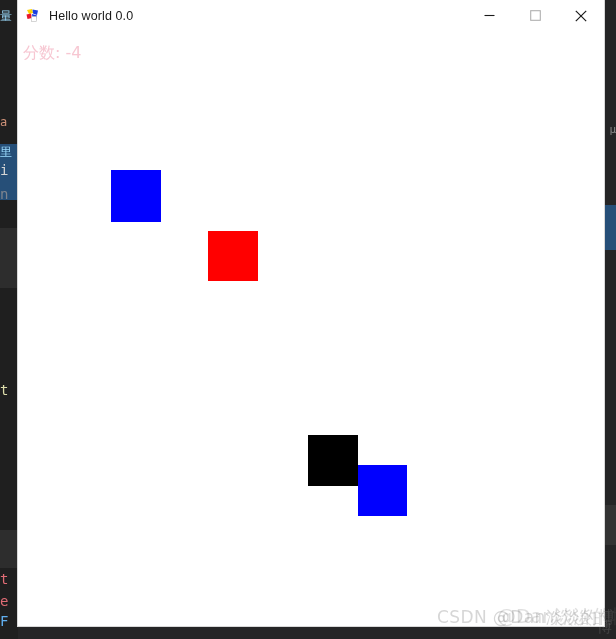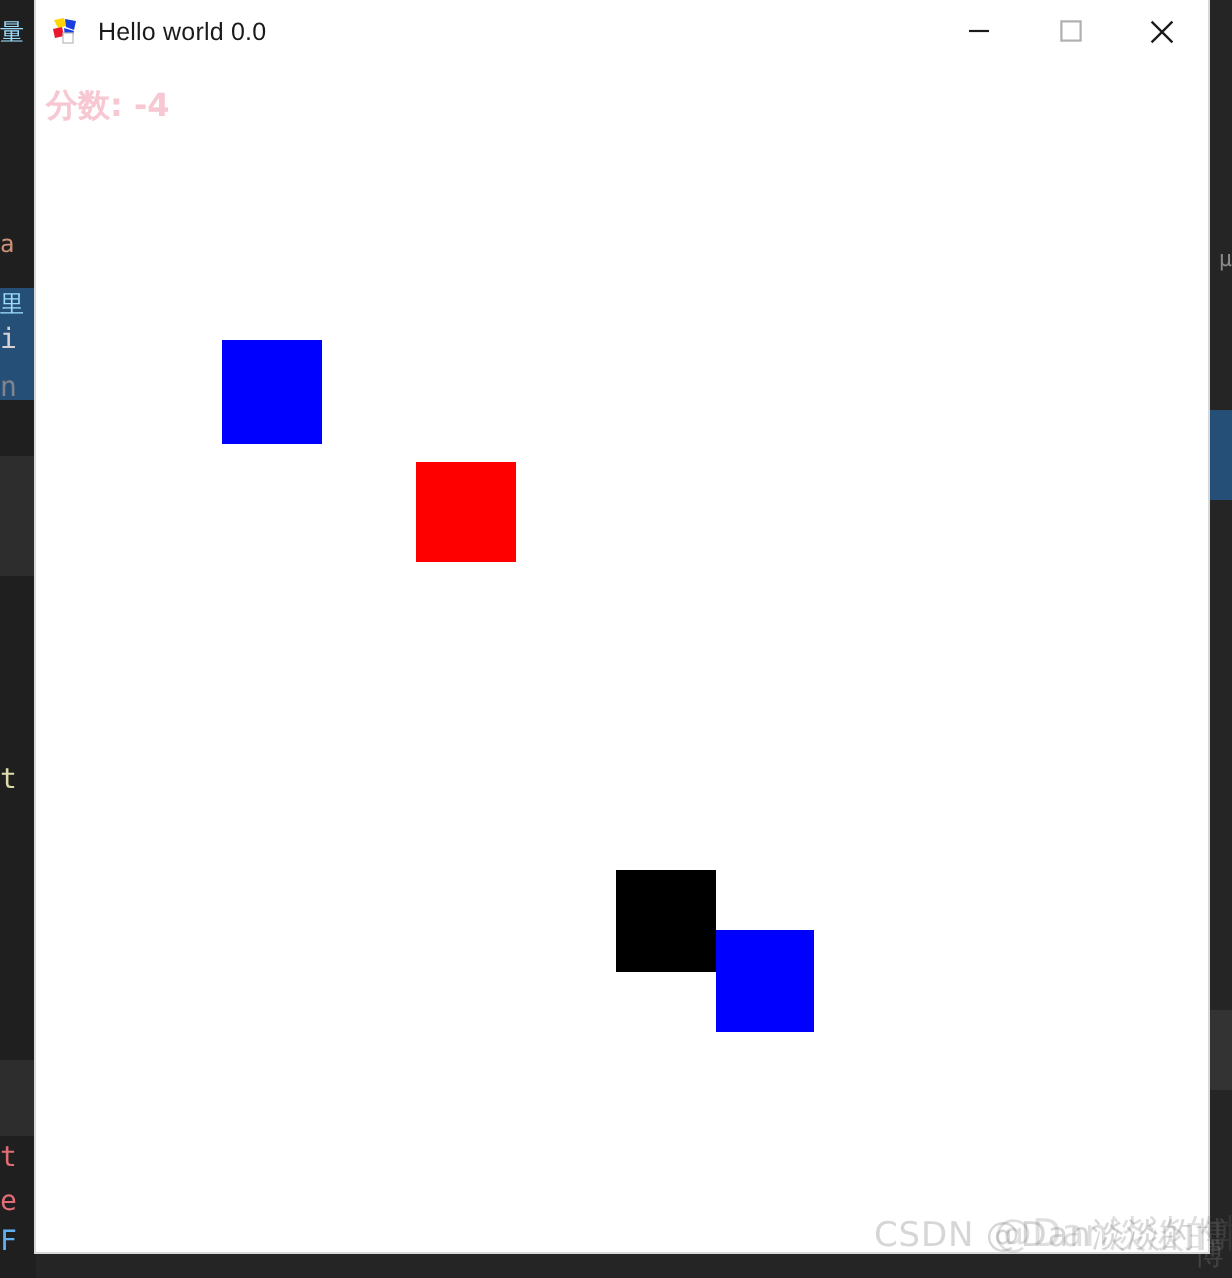--- a/index.html
+++ b/index.html
@@ -122,21 +122,20 @@
 
   
   #game-canvas {
     position: absolute;
     left: 0;
     top: 31px;
     width: 586px;
     height: 595px;
     background: #ffffff;
     overflow: hidden;
-    font-weight: bold;
   }
   #score-label {
     position: absolute;
     left: 5px;
     top: 12px;
     font-size: 16px;
     font-family: "DejaVu Sans", sans-serif;
     color: #f7c7d2;
     white-space: nowrap;
   }

